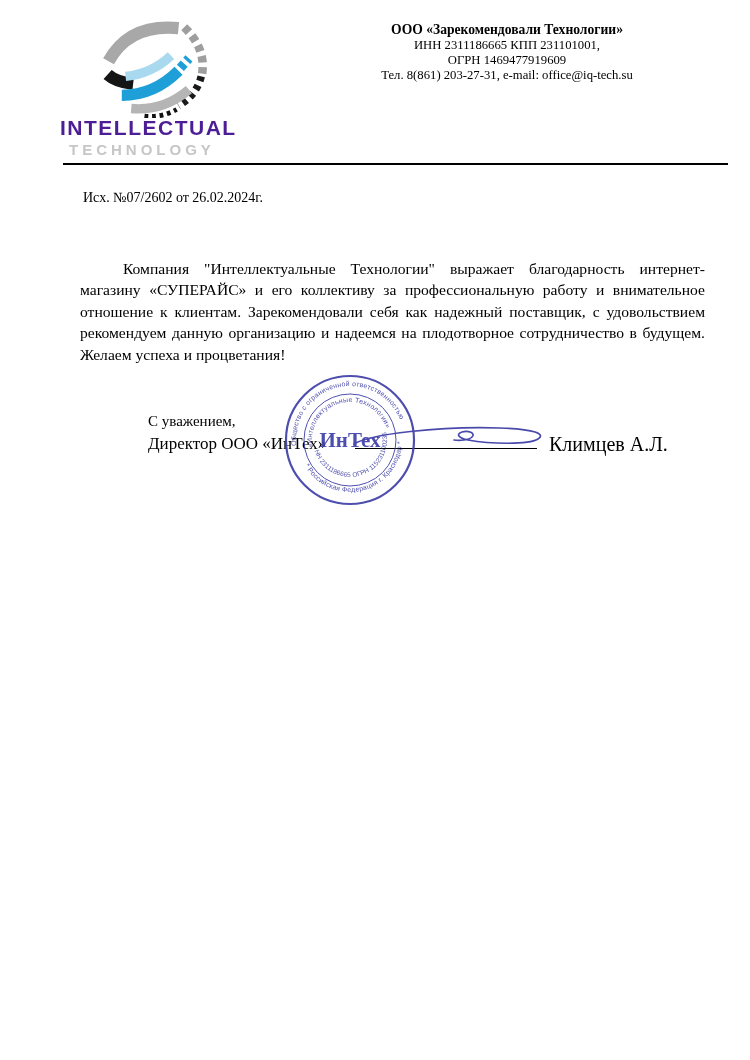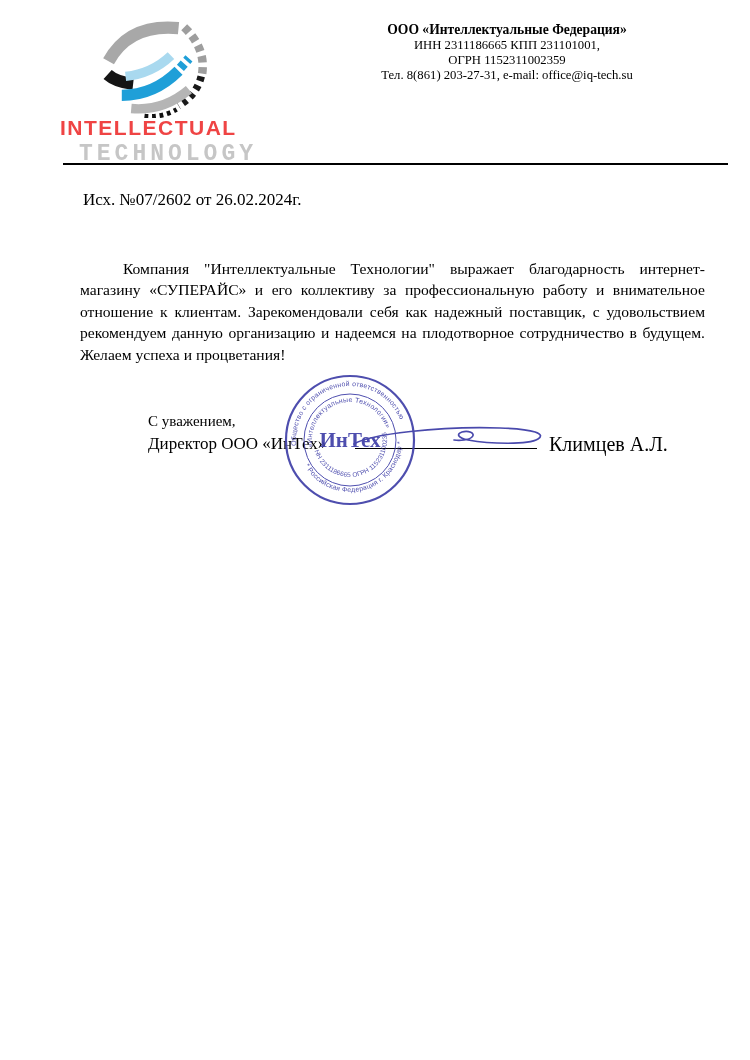--- a/index.html
+++ b/index.html
@@ -22,32 +22,32 @@
   }
   .logo-globe {
     display: block;
     margin-left: 32px;
   }
   .logo-word1 {
     font-family: "Liberation Sans", sans-serif;
     font-weight: bold;
     font-size: 21px;
     letter-spacing: 1.5px;
-    color: #ef4444;
+    color: #4c1d95;
     white-space: nowrap;
     margin-top: -2px;
   }
   .logo-word2 {
-    font-family: Liberation Mono, monospace;
+    font-family: Liberation Sans, sans-serif;
     font-weight: 600;
-    font-size: 23px;
+    font-size: 15px;
     letter-spacing: 4px;
     color: #c6c6c6;
     white-space: nowrap;
-    margin-left: 19px;
+    margin-left: 9px;
     margin-top: 1px;
   }
 
   .header-block {
     position: absolute;
     left: 283px; top: 22px;
     width: 448px;
     text-align: center;
     font-size: 12.7px;
     line-height: 14.9px;
@@ -63,21 +63,21 @@
     position: absolute;
     left: 63px; top: 163px;
     width: 665px; height: 0;
     border-top: 2px solid #000000;
   }
 
   
   .ref-line {
     position: absolute;
     left: 83px; top: 190px;
-    font-size: 17px;
+    font-size: 14px;
     color: #000000;
     white-space: nowrap;
   }
 
   .body-par {
     position: absolute;
     left: 80px; top: 258px;
     width: 625px;
     font-size: 15.6px;
     line-height: 21.4px;
@@ -158,23 +158,23 @@
 
       <path d="M38,100 Q72,103 99,80" stroke="#b5b5b5" stroke-width="10" fill="none"></path>
 
       <path d="M52,108 Q70,110 86,101" stroke="#111111" stroke-width="5" fill="none" stroke-dasharray="4 4"></path>
     </svg>
     <div class="logo-word1">INTELLECTUAL</div>
     <div class="logo-word2">TECHNOLOGY</div>
   </div>
 
   <div class="header-block">
-    <div class="header-company">ООО «Интеллектуальные Федерация»</div>
+    <div class="header-company">ООО «Зарекомендовали Технологии»</div>
     <div>ИНН 2311186665 КПП 231101001,</div>
-    <div>ОГРН 1152311002359</div>
+    <div>ОГРН 1469477919609</div>
     <div>Тел. 8(861) 203-27-31, e-mail: office@iq-tech.su</div>
   </div>
 
   <div class="header-rule"></div>
 
   <div class="ref-line">Исх. №07/2602 от 26.02.2024г.</div>
 
   <div class="body-par">Компания "Интеллектуальные Технологии" выражает благодарность интернет-магазину «СУПЕРАЙС» и его коллективу за профессиональную работу и внимательное отношение к клиентам. Зарекомендовали себя как надежный поставщик, с удовольствием рекомендуем данную организацию и надеемся на плодотворное сотрудничество в будущем. Желаем успеха и процветания!</div>
 
   <div class="sig-closing">С уважением,</div>

